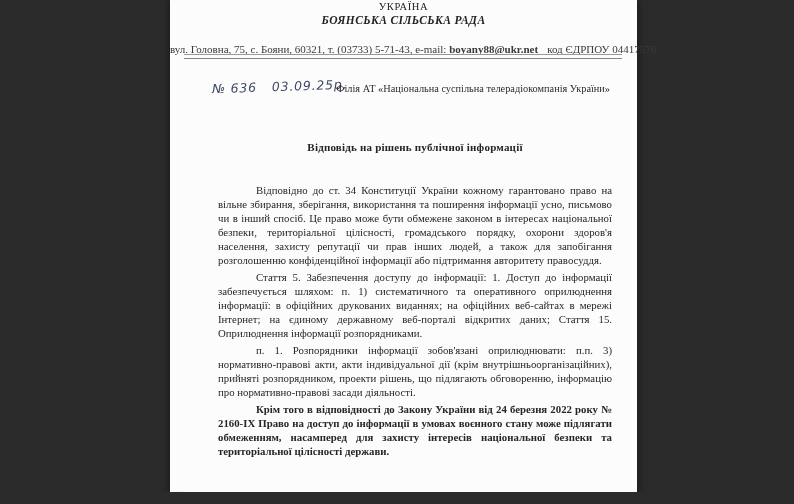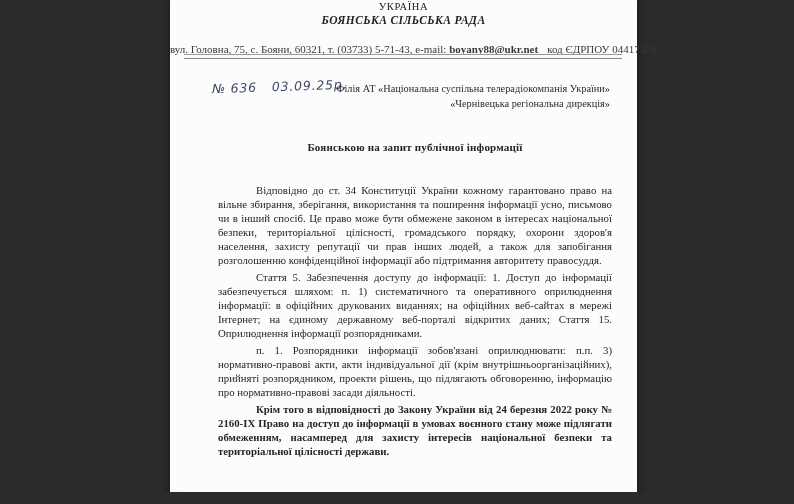--- a/index.html
+++ b/index.html
@@ -60,24 +60,23 @@
 
     <div class="lh-country">УКРАЇНА</div>
     <div class="lh-council">БОЯНСЬКА СІЛЬСЬКА РАДА</div>
     <div class="lh-contact"><span>вул. Головна, 75, с. Бояни, 60321, т. (03733) 5-71-43, e-mail: </span><span class="email">boyany88@ukr.net</span><span class="edrpou">код ЄДРПОУ 04417576</span></div>
     <div class="lh-rule"></div>
 
     <div class="ref"><span>№ 636</span><span class="date">03.09.25р.</span></div>
 
     <div class="recipient">
       <div>Філія АТ «Національна суспільна телерадіокомпанія України»</div>
-      <div>«Чернівецька регіональна дирекція»</div>
     </div>
 
-    <div class="title">Боянською на запит публічної інформації</div>
+    <div class="title">Відповідь на рішень публічної інформації</div>
 
     <div class="body">
       <p>Відповідно до ст. 34 Конституції України кожному гарантовано право на вільне збирання, зберігання, використання та поширення інформації усно, письмово чи в інший спосіб. Це право може бути обмежене законом в інтересах національної безпеки, територіальної цілісності, громадського порядку, охорони здоров'я населення, захисту репутації чи прав інших людей, а також для запобігання розголошенню конфіденційної інформації або підтримання авторитету правосуддя.</p>
       <p>Стаття 5. Забезпечення доступу до інформації: 1. Доступ до інформації забезпечується шляхом: п. 1) систематичного та оперативного оприлюднення інформації: в офіційних друкованих виданнях; на офіційних веб-сайтах в мережі Інтернет; на єдиному державному веб-порталі відкритих даних; Стаття 15. Оприлюднення інформації розпорядниками.</p>
       <p>п. 1. Розпорядники інформації зобов'язані оприлюднювати: п.п. 3) нормативно-правові акти, акти індивідуальної дії (крім внутрішньоорганізаційних), прийняті розпорядником, проекти рішень, що підлягають обговоренню, інформацію про нормативно-правові засади діяльності.</p>
       <p class="bold">Крім того в відповідності до Закону України від 24 березня 2022 року № 2160-IX Право на доступ до інформації в умовах воєнного стану може підлягати обмеженням, насамперед для захисту інтересів національної безпеки та територіальної цілісності держави.</p>
 
     </div>
 
     <div class="smudge"></div>

